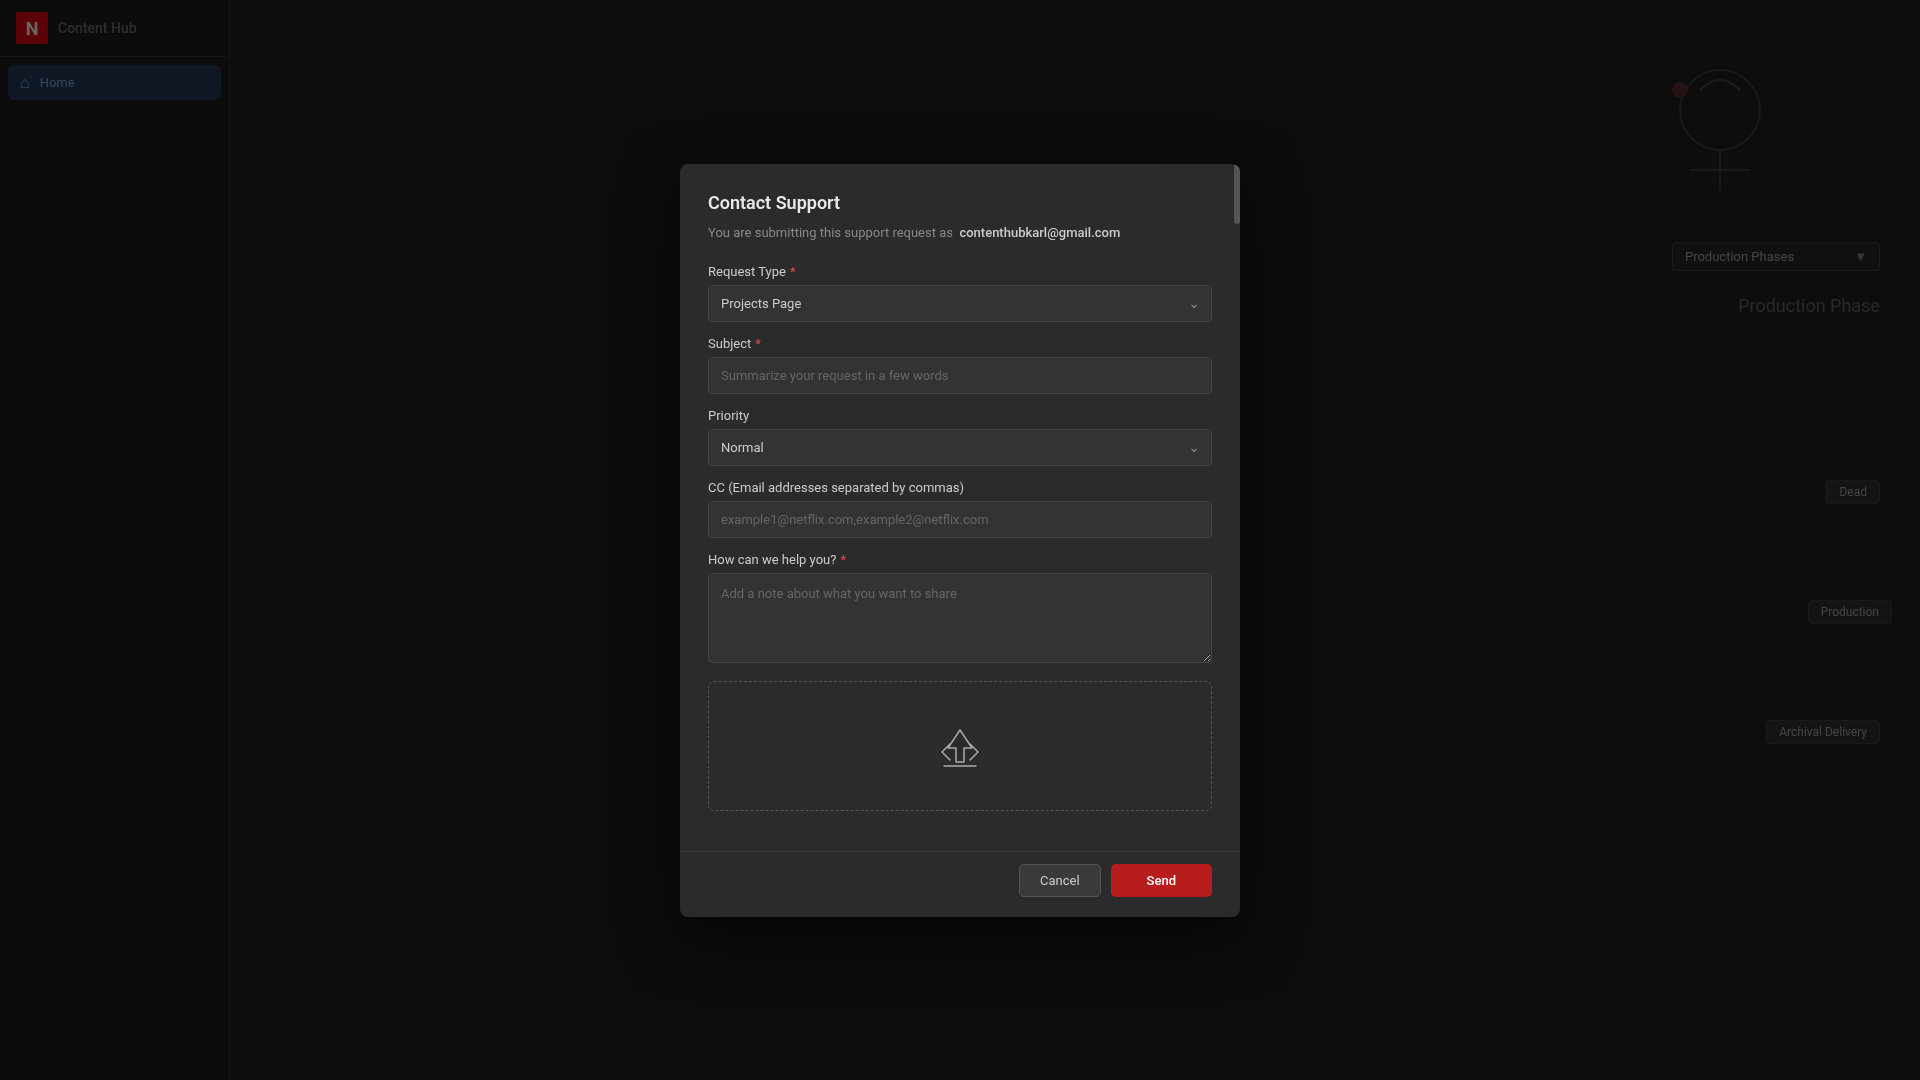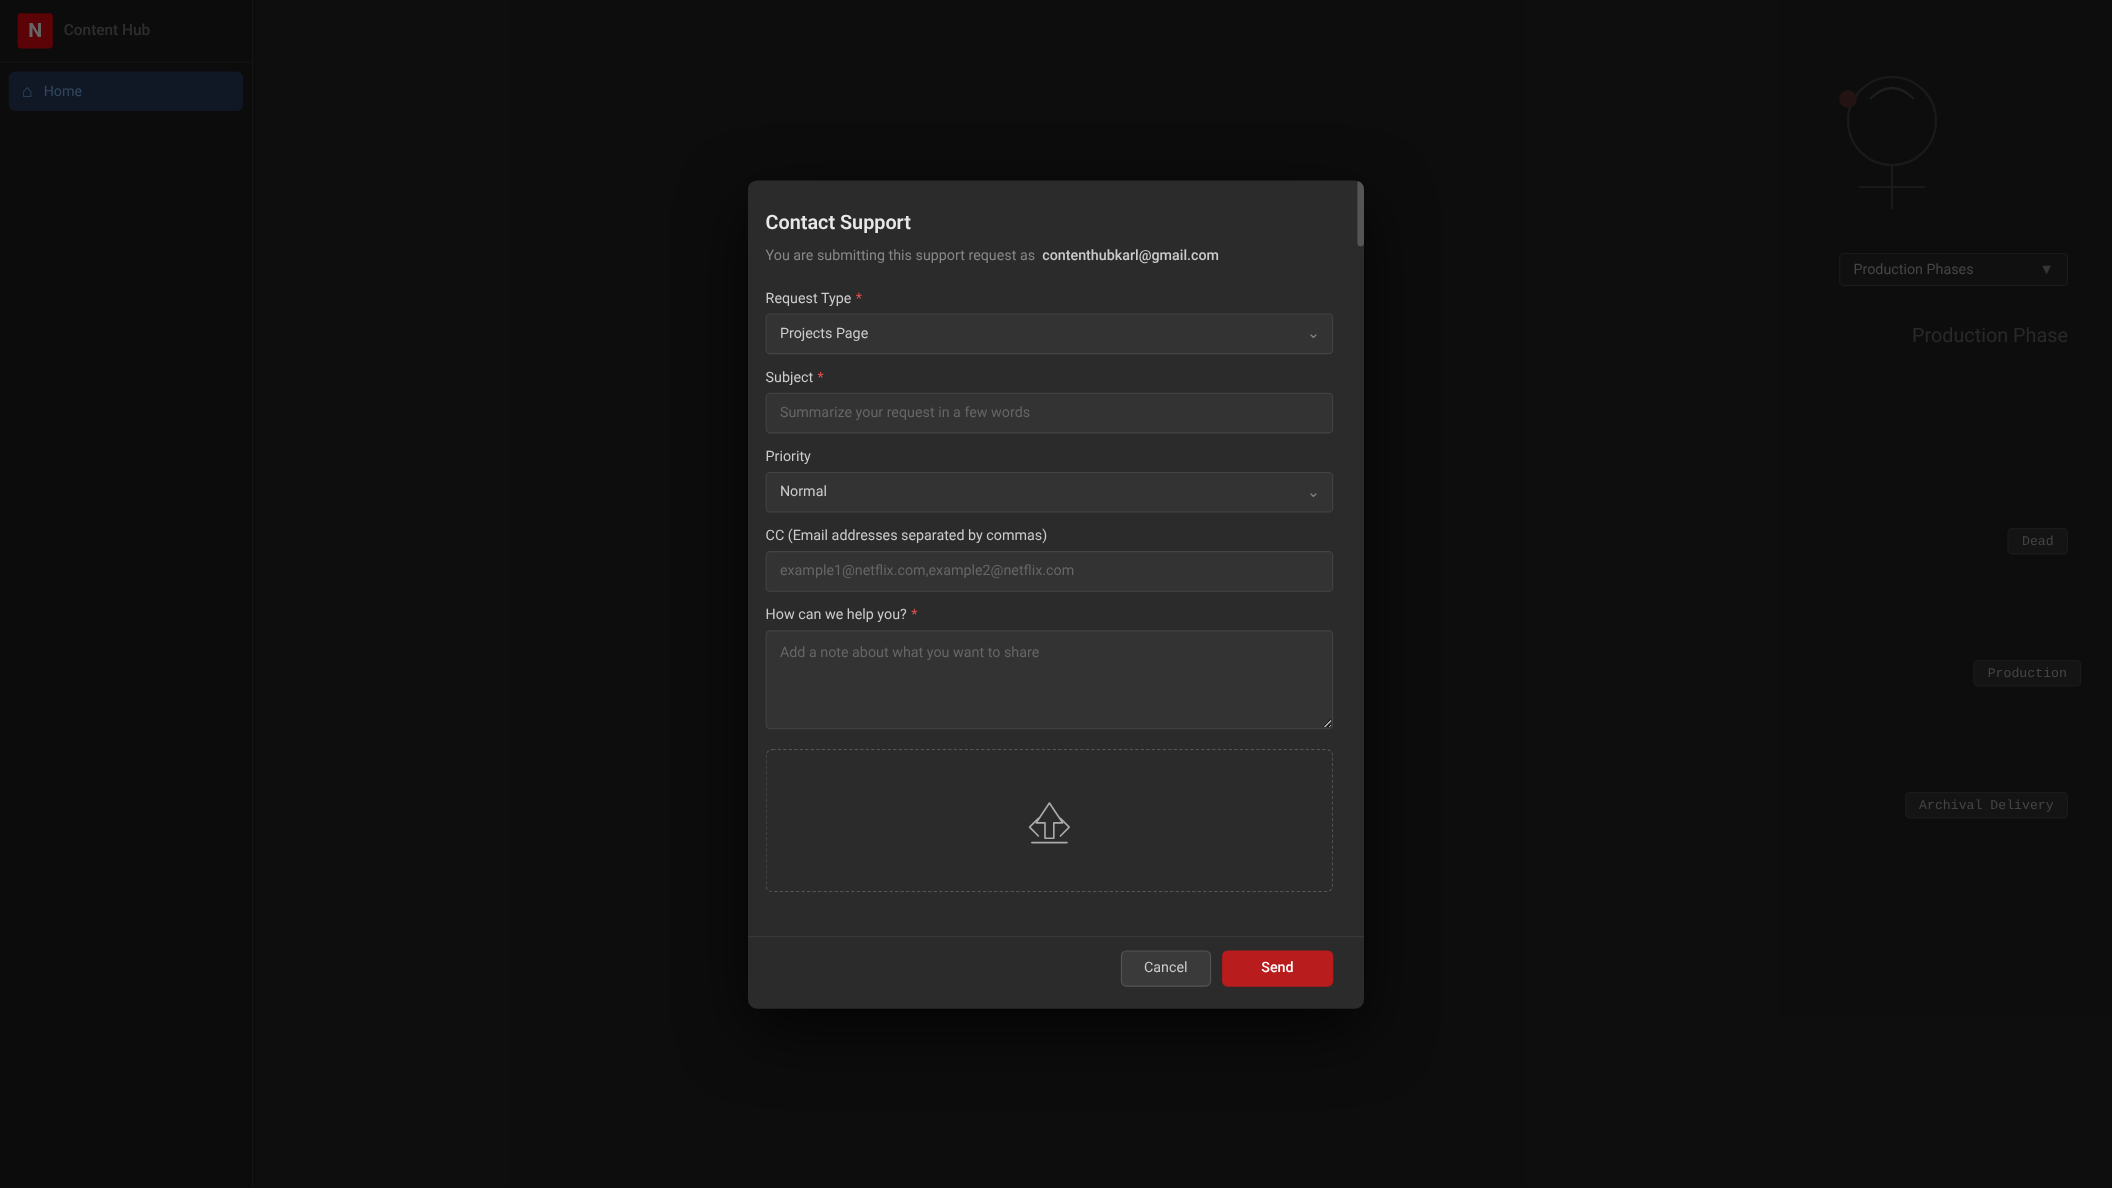--- a/index.html
+++ b/index.html
@@ -97,31 +97,30 @@
     }
 
     .bg-badge {
       position: absolute;
       background: #333;
       color: #aaa;
       padding: 4px 12px;
       border-radius: 4px;
       font-size: 12px;
       border: 1px solid #444;
-      font-family: Liberation Mono, monospace;
     }
 
     .bg-badge.dead { right: 40px; top: 480px; }
     .bg-badge.production { right: 28px; top: 600px; }
     .bg-badge.archival { right: 40px; top: 720px; }
 
     .dropdown-bg {
       position: absolute;
       right: 40px;
-      top: 230px;
+      top: 242px;
       background: #2a2a2a;
       border: 1px solid #444;
       border-radius: 4px;
       padding: 6px 12px;
       color: #aaa;
       font-size: 13px;
       display: flex;
       align-items: center;
       gap: 60px;
     }
@@ -154,21 +153,21 @@
       overflow-y: auto;
       box-shadow: 0 20px 60px rgba(0,0,0,0.7);
       position: relative;
     }
 
     .dialog::-webkit-scrollbar { width: 6px; }
     .dialog::-webkit-scrollbar-track { background: #222; }
     .dialog::-webkit-scrollbar-thumb { background: #555; border-radius: 3px; }
 
     .dialog-inner {
-      padding: 28px 28px 20px 16px;
+      padding: 28px 28px 20px 28px;
     }
 
     .dialog-title {
       font-size: 18px;
       font-weight: 600;
       color: #e8e8e8;
       margin-bottom: 12px;
     }
 
     .submitting-as {

